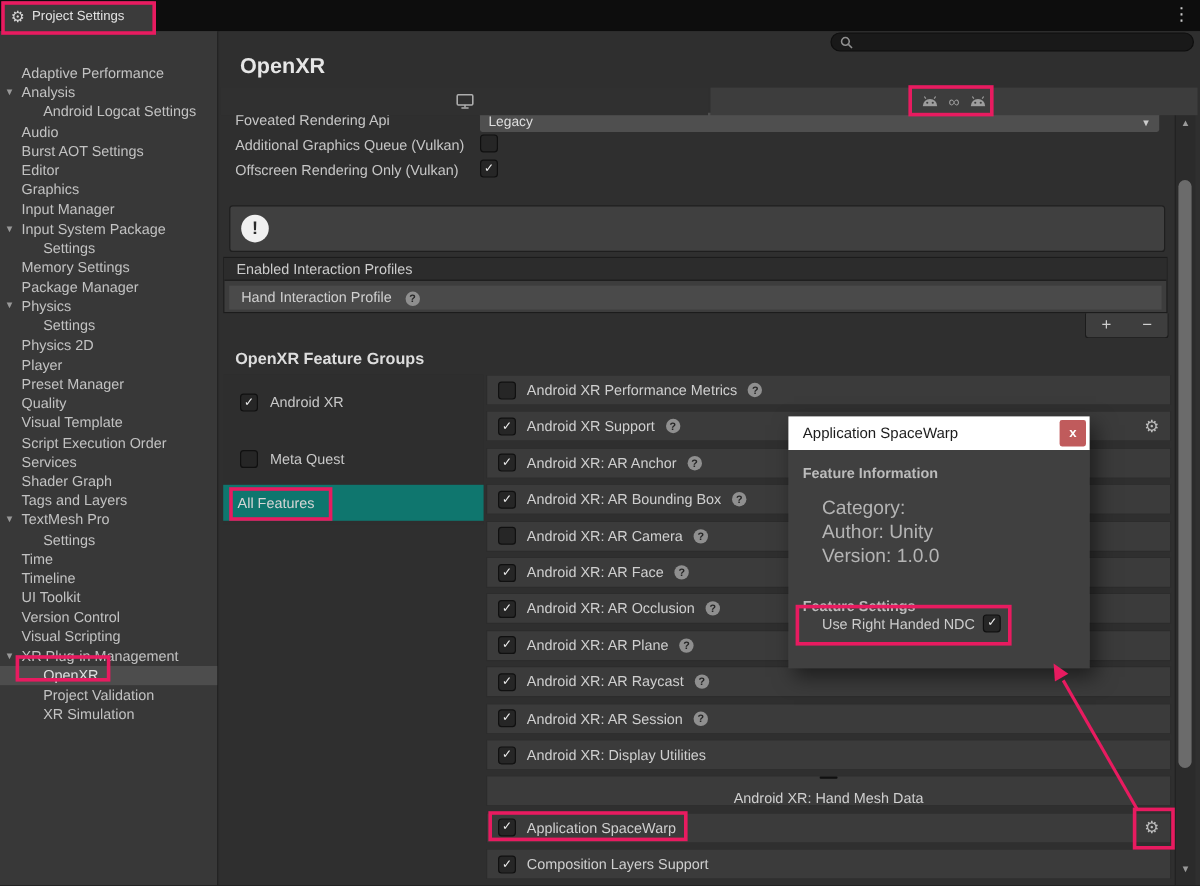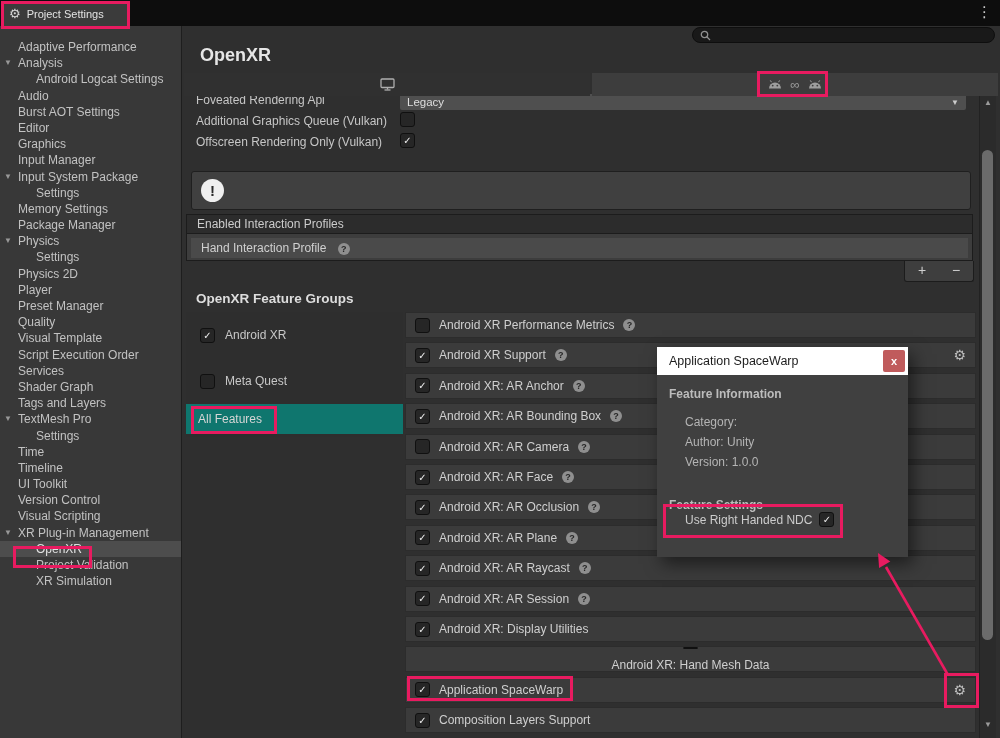--- a/index.html
+++ b/index.html
@@ -8,21 +8,21 @@
   .abs{position:absolute;}
 
   
   #titlebar{left:0;top:0;width:1000px;height:26px;background:#0d0d0d;}
   #ps-tab{left:2px;top:1px;width:126px;height:25px;background:#3b3b3b;display:flex;align-items:center;gap:6px;padding-left:7px;box-sizing:border-box;}
   #ps-tab .gear{font-size:13px;color:#d6d6d6;}
   #ps-tab .lbl{font-size:11px;color:#e3e3e3;}
   #menu-dots{right:8px;top:3px;font-size:15px;color:#c9c9c9;}
 
   
-  #sidebar{left:0;top:26px;width:182px;height:712px;background:#383838;border-right:1px solid #1e1e1e;box-sizing:border-box;padding-top:13px;}
+  #sidebar{left:0;top:26px;width:182px;height:712px;background:#383838;border-right:1px solid #1e1e1e;box-sizing:border-box;padding-top:27px;}
   .side-item{position:relative;height:16.2px;line-height:16.2px;font-size:12px;color:#c2c2c2;white-space:nowrap;}
   .side-item.lvl0{padding-left:18px;}
   .side-item.lvl1{padding-left:36px;}
   .side-item.sel{background:#4d4d4d;color:#e0e0e0;}
   .side-item .car{position:absolute;left:4px;top:0;font-size:8px;color:#989898;line-height:16.2px;}
 
   
   #main-bg{left:183px;top:26px;width:817px;height:712px;background:#2f2f2f;}
   #search-box{left:692px;top:27px;width:303px;height:16px;background:#191919;border:1px solid #0e0e0e;border-radius:8px;display:flex;align-items:center;padding-left:7px;box-sizing:border-box;}
   #page-title{left:200px;top:45px;font-size:18px;font-weight:bold;color:#e6e6e6;}
@@ -59,21 +59,21 @@
   .feature-row{position:absolute;left:405px;width:571px;height:26px;background:#3b3b3b;border:1px solid #2c2c2c;box-sizing:border-box;display:flex;align-items:center;gap:9px;padding:0 9px;font-size:12px;color:#cfcfcf;}
   .helpq{display:inline-block;width:12px;height:12px;border-radius:50%;background:#8f8f8f;color:#262626;font-size:9px;font-weight:bold;line-height:12px;text-align:center;}
   .row-gear{margin-left:auto;font-size:14px;color:#bdbdbd;}
 
   
   #popup{left:657px;top:347px;width:251px;height:210px;z-index:50;box-shadow:5px 7px 16px rgba(0,0,0,0.5);}
   #popup-title{left:0;top:0;width:251px;height:28px;background:#ffffff;display:flex;align-items:center;padding-left:12px;box-sizing:border-box;font-size:12.5px;color:#1c1c1c;}
   #popup-close{left:226px;top:3px;width:22px;height:22px;background:#c05b5c;border-radius:2px;color:#ffffff;font-size:11px;font-weight:bold;text-align:center;line-height:22px;}
   #popup-body{left:0;top:28px;width:251px;height:182px;background:#404040;}
   .pop-h{position:absolute;left:12px;font-size:12px;font-weight:bold;color:#bcbcbc;}
-  .pop-t{position:absolute;left:28px;font-size:12px;color:#b4b4b4;}
+  .pop-t{position:absolute;left:28px;font-size:16px;color:#b4b4b4;}
   #pop-setting{position:absolute;left:28px;top:137px;font-size:12px;color:#cccccc;display:flex;align-items:center;gap:7px;}
 
   
   #scrollbar{left:979px;top:96px;width:17px;height:642px;background:#2b2b2b;border-left:1px solid #222222;box-sizing:border-box;}
   #scroll-up{left:4px;top:2px;font-size:8px;color:#9a9a9a;}
   #scroll-down{left:4px;top:624px;font-size:8px;color:#9a9a9a;}
   #scroll-thumb{left:2px;top:54px;width:11px;height:490px;background:#6b6b6b;border-radius:6px;}
 
   
   .annot{position:absolute;border:3px solid #e81b60;z-index:100;pointer-events:none;}
@@ -195,21 +195,21 @@
     <div>+</div>
     <div>−</div>
   </div>
 
   <div class="abs" id="fg-title">OpenXR Feature Groups</div>
   <div class="abs" id="group-col">
     <div class="grp-row" style="top:4px;">
       <span class="cb">✓</span>
       <span>Android XR</span>
     </div>
-    <div class="grp-row" style="top:50px;">
+    <div class="grp-row" style="top:40px;align-items:flex-end;">
       <span class="cb"></span>
       <span>Meta Quest</span>
     </div>
   </div>
   <div class="abs" id="all-features">
     <span>All Features</span>
   </div>
 
   <div id="features">
       <div class="feature-row" style="top: 312px;">

